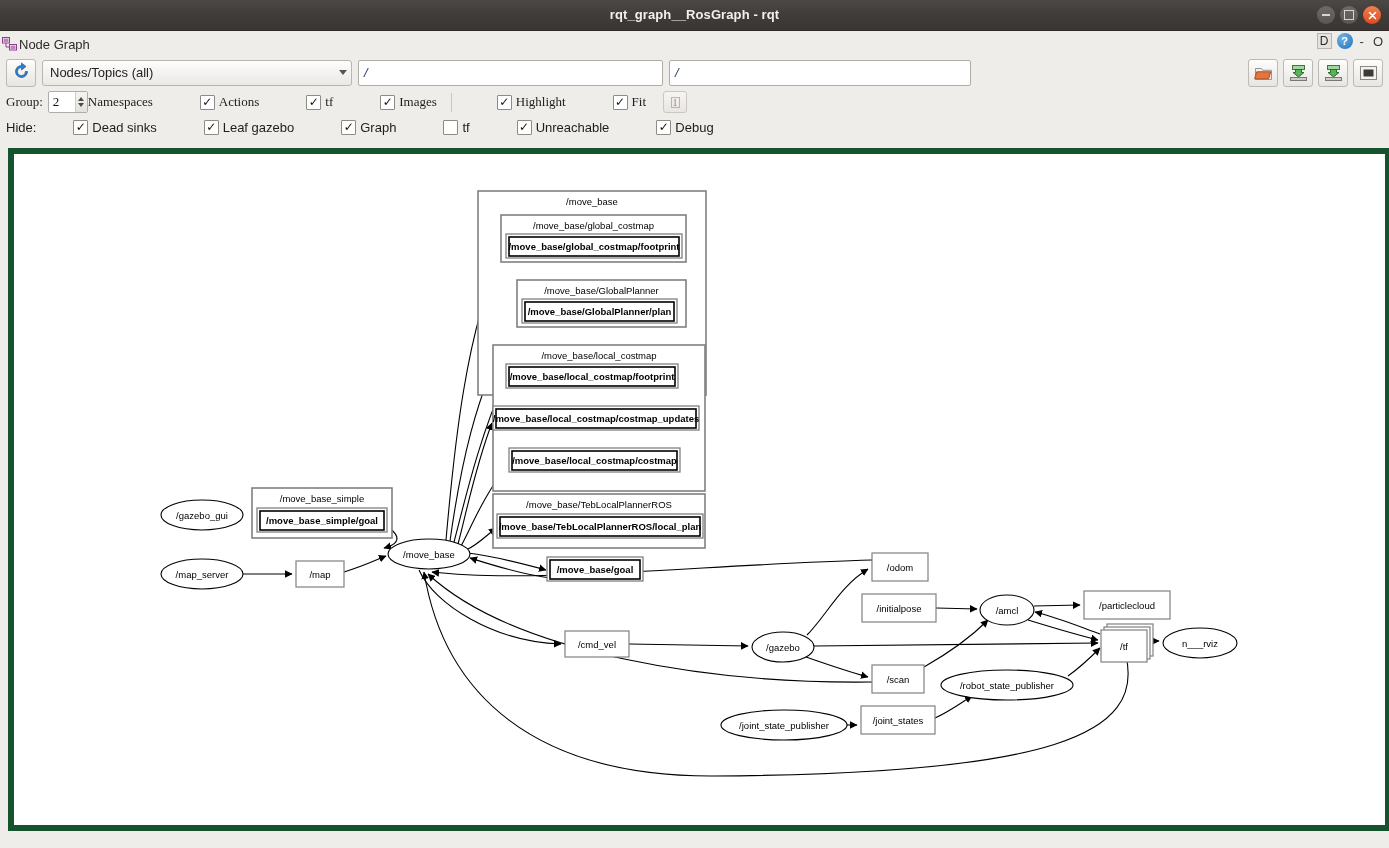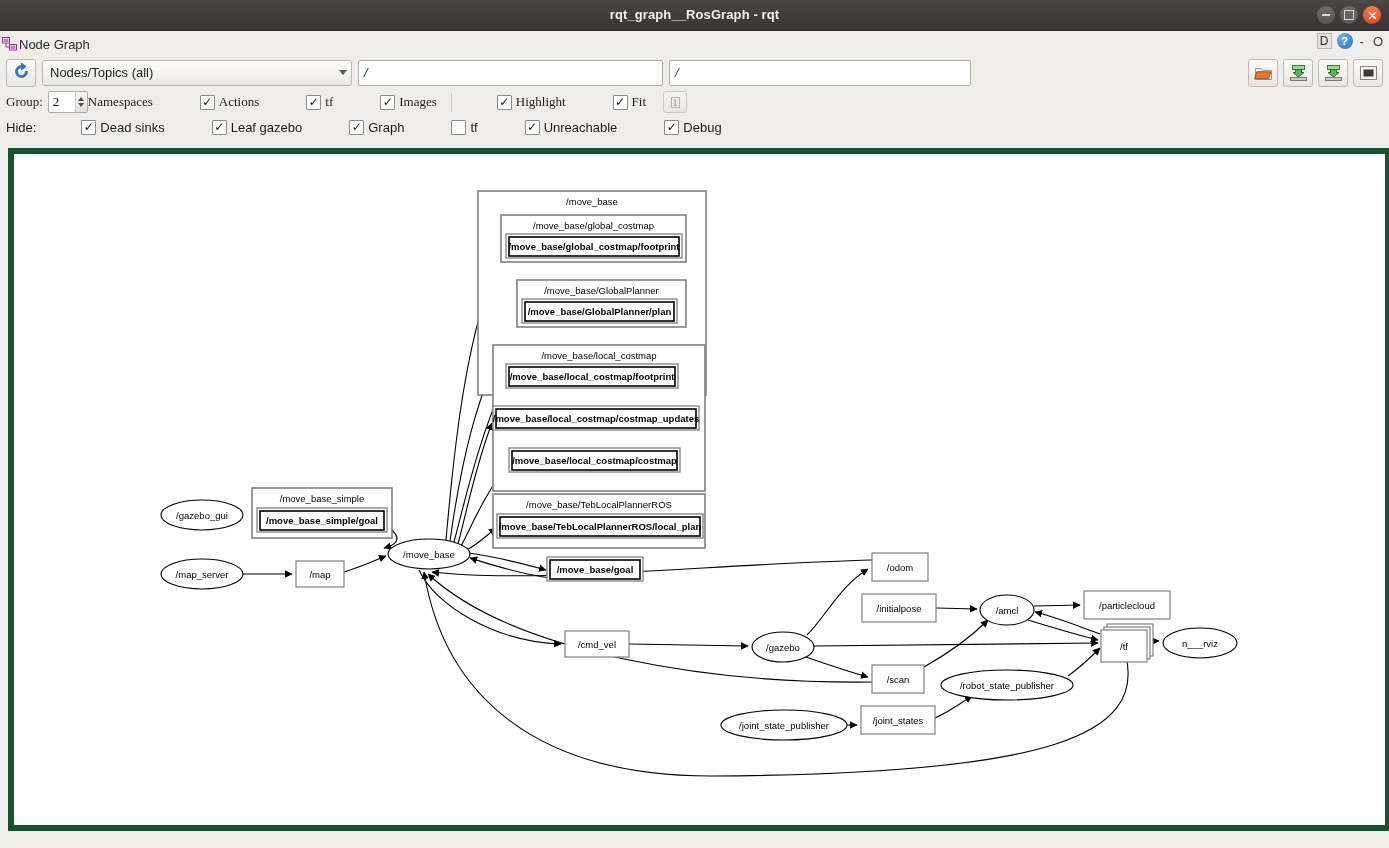--- a/index.html
+++ b/index.html
@@ -241,21 +241,21 @@
     <span class="chk-wrap">
       <span class="chk on"></span>
       <span>Fit</span>
     </span>
     <span id="fit-extra">
       <span class="g">1</span>
     </span>
   </div>
 
   <div id="row3">
-    <span class="lbl" style="margin-right:9px;">Hide:</span>
+    <span class="lbl" style="margin-right:1px;">Hide:</span>
     <span class="chk-wrap">
       <span class="chk on"></span>
       <span>Dead sinks</span>
     </span>
     <span class="chk-wrap">
       <span class="chk on"></span>
       <span>Leaf gazebo</span>
     </span>
     <span class="chk-wrap">
       <span class="chk on"></span>

